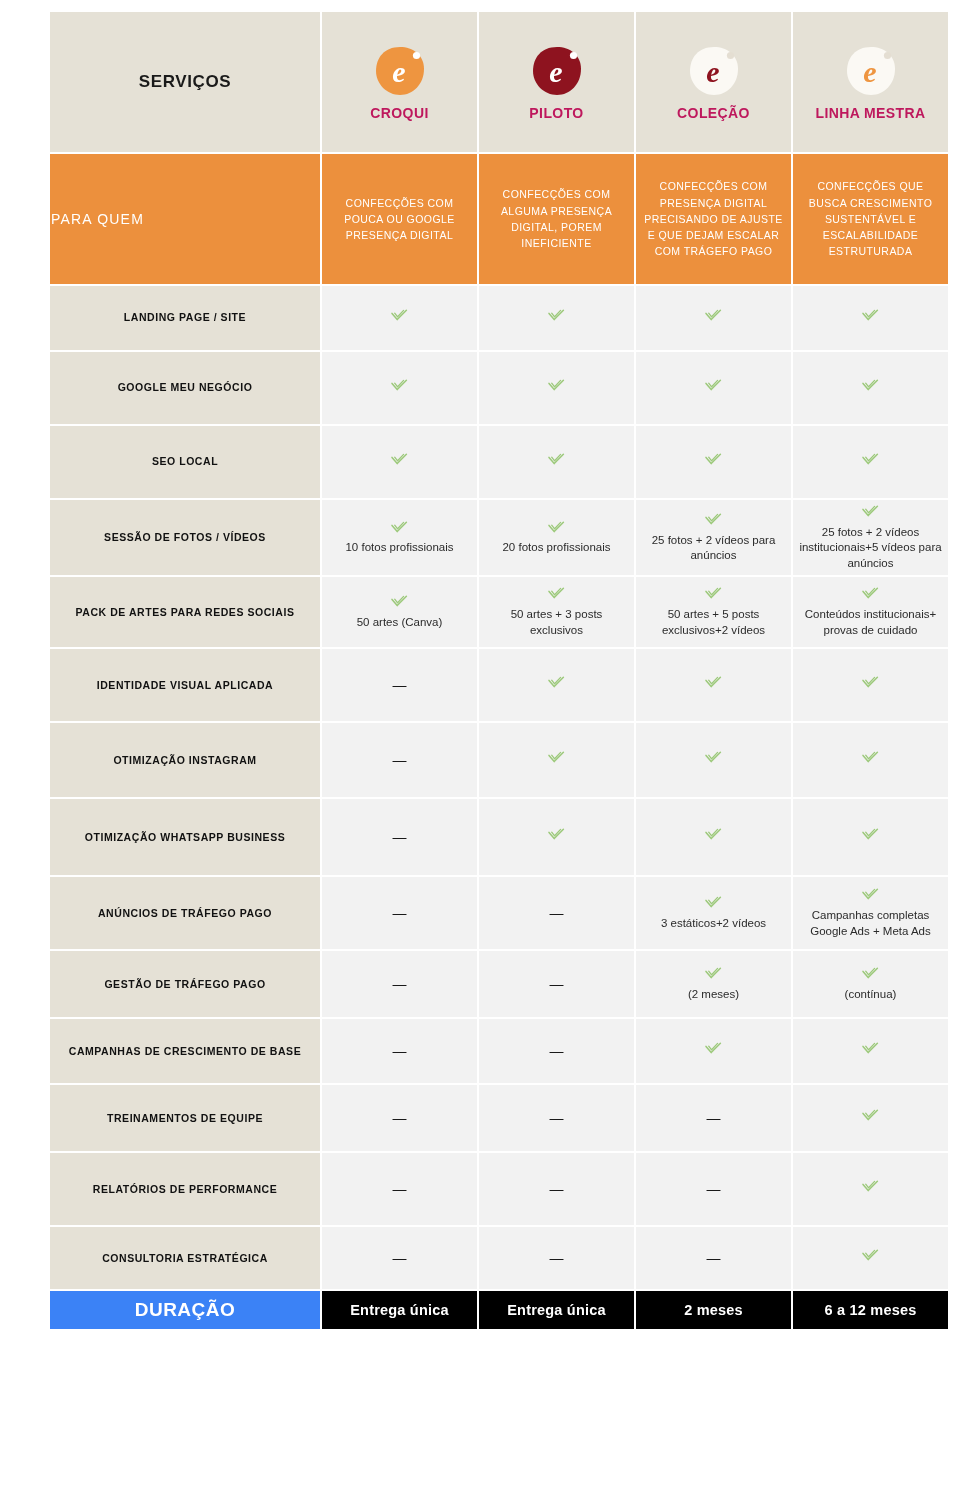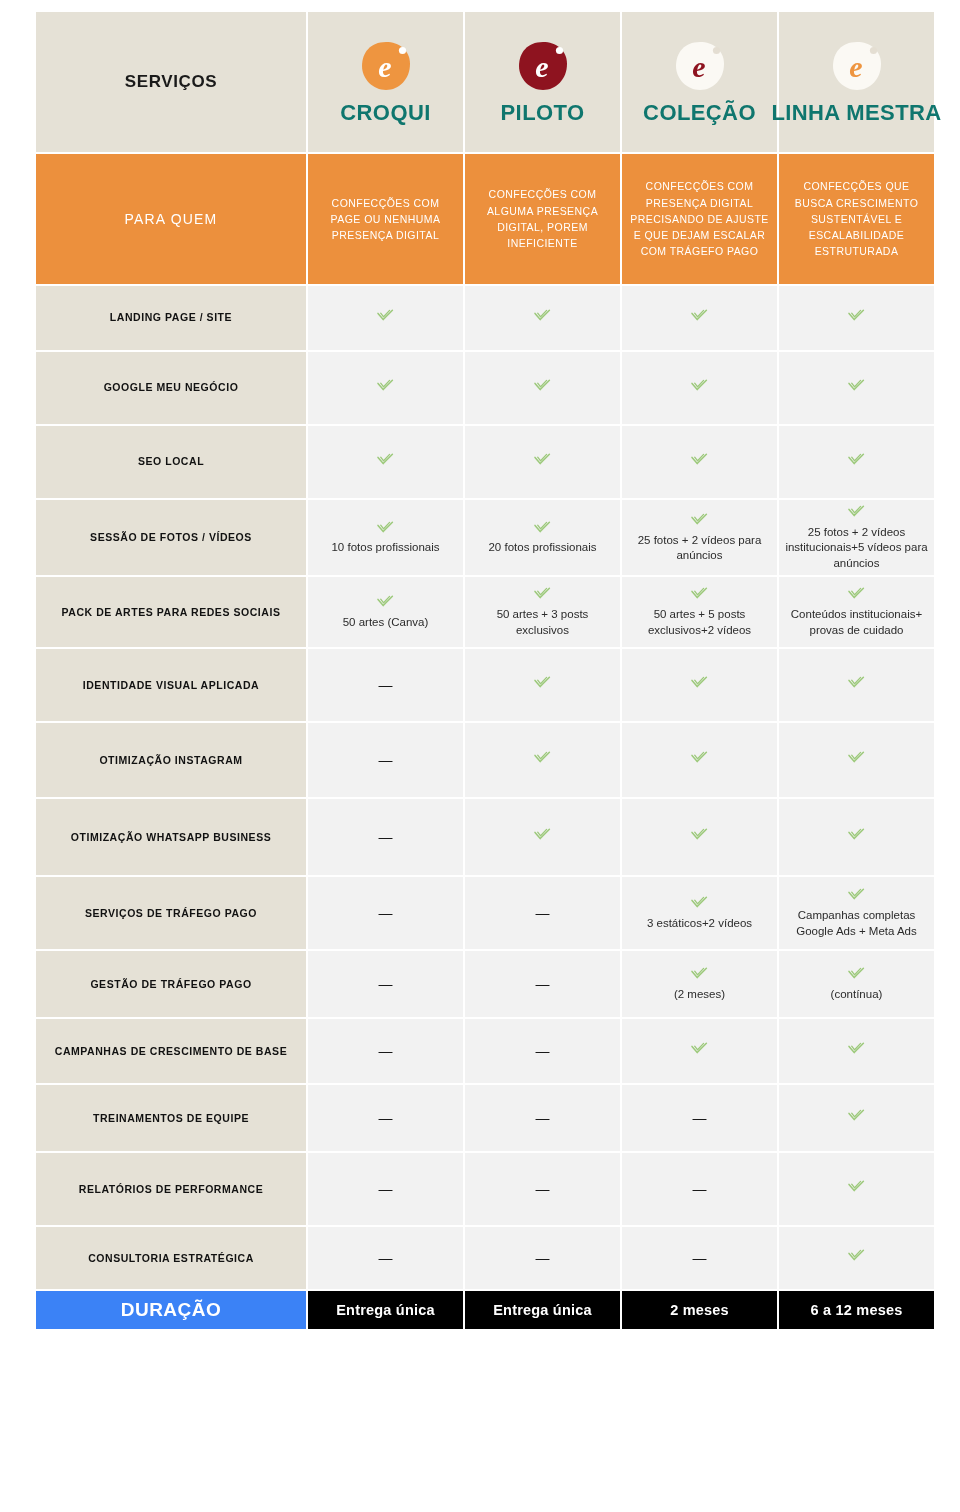--- a/index.html
+++ b/index.html
@@ -9,21 +9,21 @@
   }
   body {
     width: 960px;
     height: 1512px;
     font-family: "Liberation Sans", sans-serif;
     overflow: hidden;
   }
 
   #table-wrap {
     position: absolute;
-    left: 34px;
+    left: 48px;
     top: 10px;
     width: 900px;
   }
 
   table.comparison {
     border-collapse: separate;
     border-spacing: 2px;
     width: 900px;
     table-layout: fixed;
   }
@@ -52,33 +52,33 @@
     padding: 0;
   }
   .plan-inner {
     display: flex;
     flex-direction: column;
     align-items: center;
     justify-content: center;
     gap: 6px;
   }
   .plan-name {
-    font-size: 22px;
+    font-size: 14px;
     font-weight: bold;
     letter-spacing: 0.4px;
-    color: #0f766e;
+    color: #be185d;
     white-space: nowrap;
   }
   .logo { display: block; }
 
   
   .pq-label {
     background: #EC903D;
     color: #ffffff;
-    text-align: center;
+    text-align: left;
     vertical-align: middle;
     font-size: 14px;
     letter-spacing: 1.2px;
     height: 122px;
   }
   .pq-cell {
     background: #EC903D;
     color: #ffffff;
     text-align: center;
     vertical-align: middle;
@@ -213,21 +213,21 @@
                 </svg>
               </span>
               <span class="plan-name">LINHA MESTRA</span>
             </div>
           </th>
       </tr>
     </thead>
     <tbody id="tbody">
       <tr>
         <td class="pq-label">PARA QUEM</td>
-        <td class="pq-cell">CONFECÇÕES COM PAGE OU NENHUMA PRESENÇA DIGITAL</td>
+        <td class="pq-cell">CONFECÇÕES COM POUCA OU GOOGLE PRESENÇA DIGITAL</td>
         <td class="pq-cell">CONFECÇÕES COM ALGUMA PRESENÇA DIGITAL, POREM INEFICIENTE</td>
         <td class="pq-cell">CONFECÇÕES COM PRESENÇA DIGITAL PRECISANDO DE AJUSTE E QUE DEJAM ESCALAR COM TRÁGEFO PAGO</td>
         <td class="pq-cell">CONFECÇÕES QUE BUSCA CRESCIMENTO SUSTENTÁVEL E ESCALABILIDADE ESTRUTURADA</td>
       </tr>
     <tr style="height: 64px;">
           <td class="row-label">LANDING PAGE / SITE</td>
           <td class="cell">
             <span class="check"><svg width="19" height="16" viewBox="0 0 19 16" aria-hidden="true">
                 <path d="M2 5.4 L7.2 11.6 L16.4 2.2" fill="none" stroke="#9CC97A" stroke-width="1.5" stroke-linecap="round" stroke-linejoin="round"></path>
                 <path d="M4.7 5.2 L7.6 8.8 L13.6 2.4" fill="none" stroke="#9CC97A" stroke-width="1.3" stroke-linecap="round" stroke-linejoin="round"></path>
@@ -434,21 +434,21 @@
               </svg></span>
           </td>
           <td class="cell">
             <span class="check"><svg width="19" height="16" viewBox="0 0 19 16" aria-hidden="true">
                 <path d="M2 5.4 L7.2 11.6 L16.4 2.2" fill="none" stroke="#9CC97A" stroke-width="1.5" stroke-linecap="round" stroke-linejoin="round"></path>
                 <path d="M4.7 5.2 L7.6 8.8 L13.6 2.4" fill="none" stroke="#9CC97A" stroke-width="1.3" stroke-linecap="round" stroke-linejoin="round"></path>
               </svg></span>
           </td>
         </tr>
         <tr style="height: 72px;">
-          <td class="row-label">SERVIÇOS DE TRÁFEGO PAGO</td>
+          <td class="row-label">ANÚNCIOS DE TRÁFEGO PAGO</td>
           <td class="cell">
             <span class="dash">—</span>
           </td>
           <td class="cell">
             <span class="dash">—</span>
           </td>
           <td class="cell">
             <span class="check"><svg width="19" height="16" viewBox="0 0 19 16" aria-hidden="true">
                 <path d="M2 5.4 L7.2 11.6 L16.4 2.2" fill="none" stroke="#9CC97A" stroke-width="1.5" stroke-linecap="round" stroke-linejoin="round"></path>
                 <path d="M4.7 5.2 L7.6 8.8 L13.6 2.4" fill="none" stroke="#9CC97A" stroke-width="1.3" stroke-linecap="round" stroke-linejoin="round"></path>

